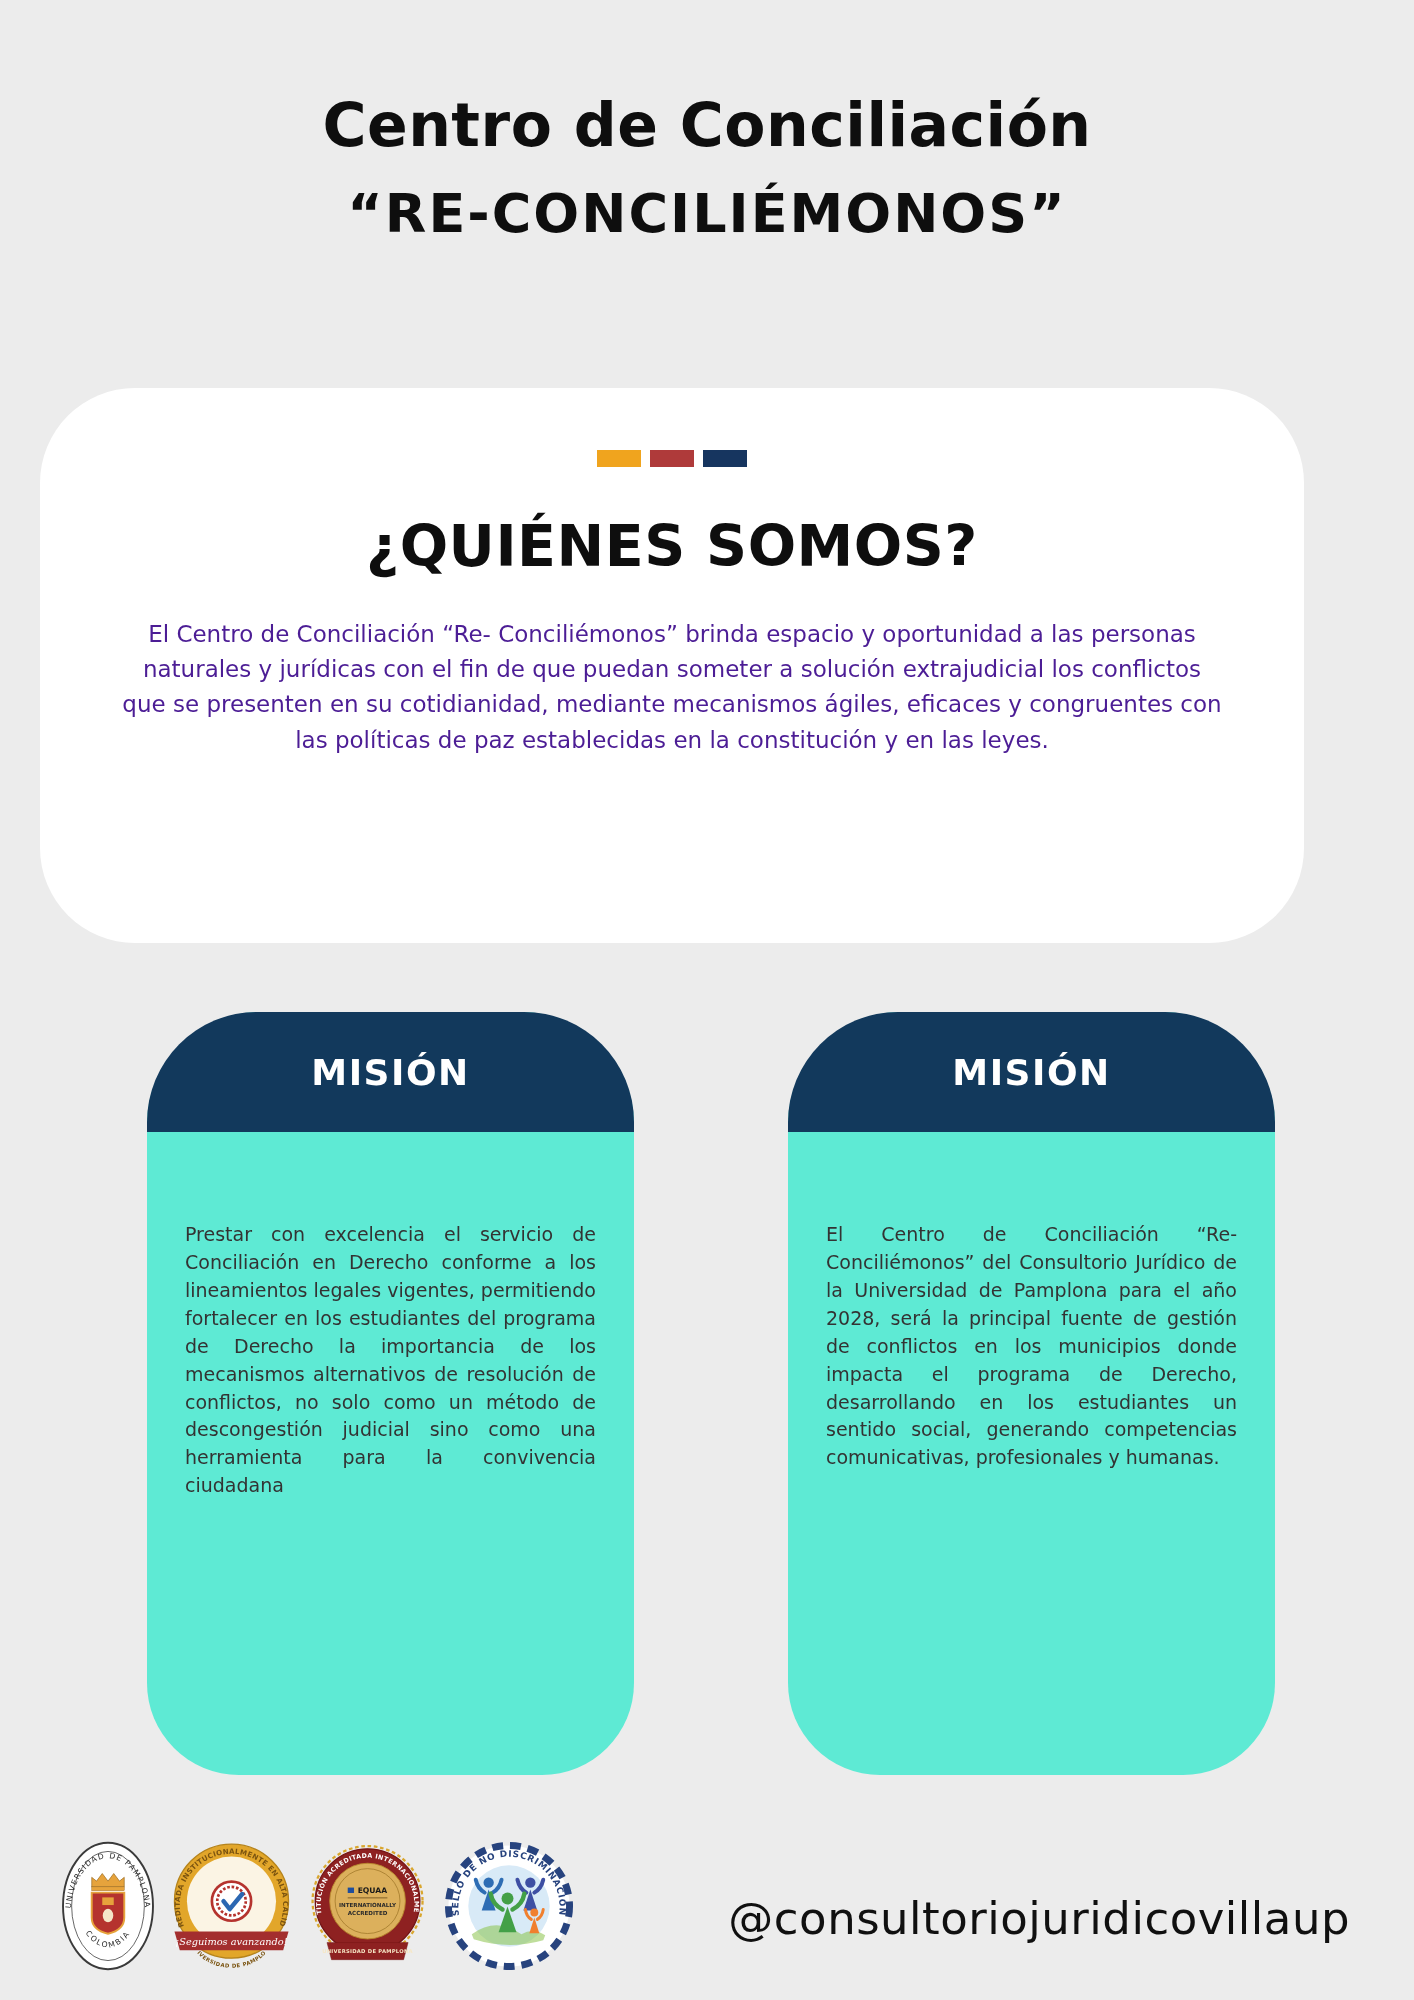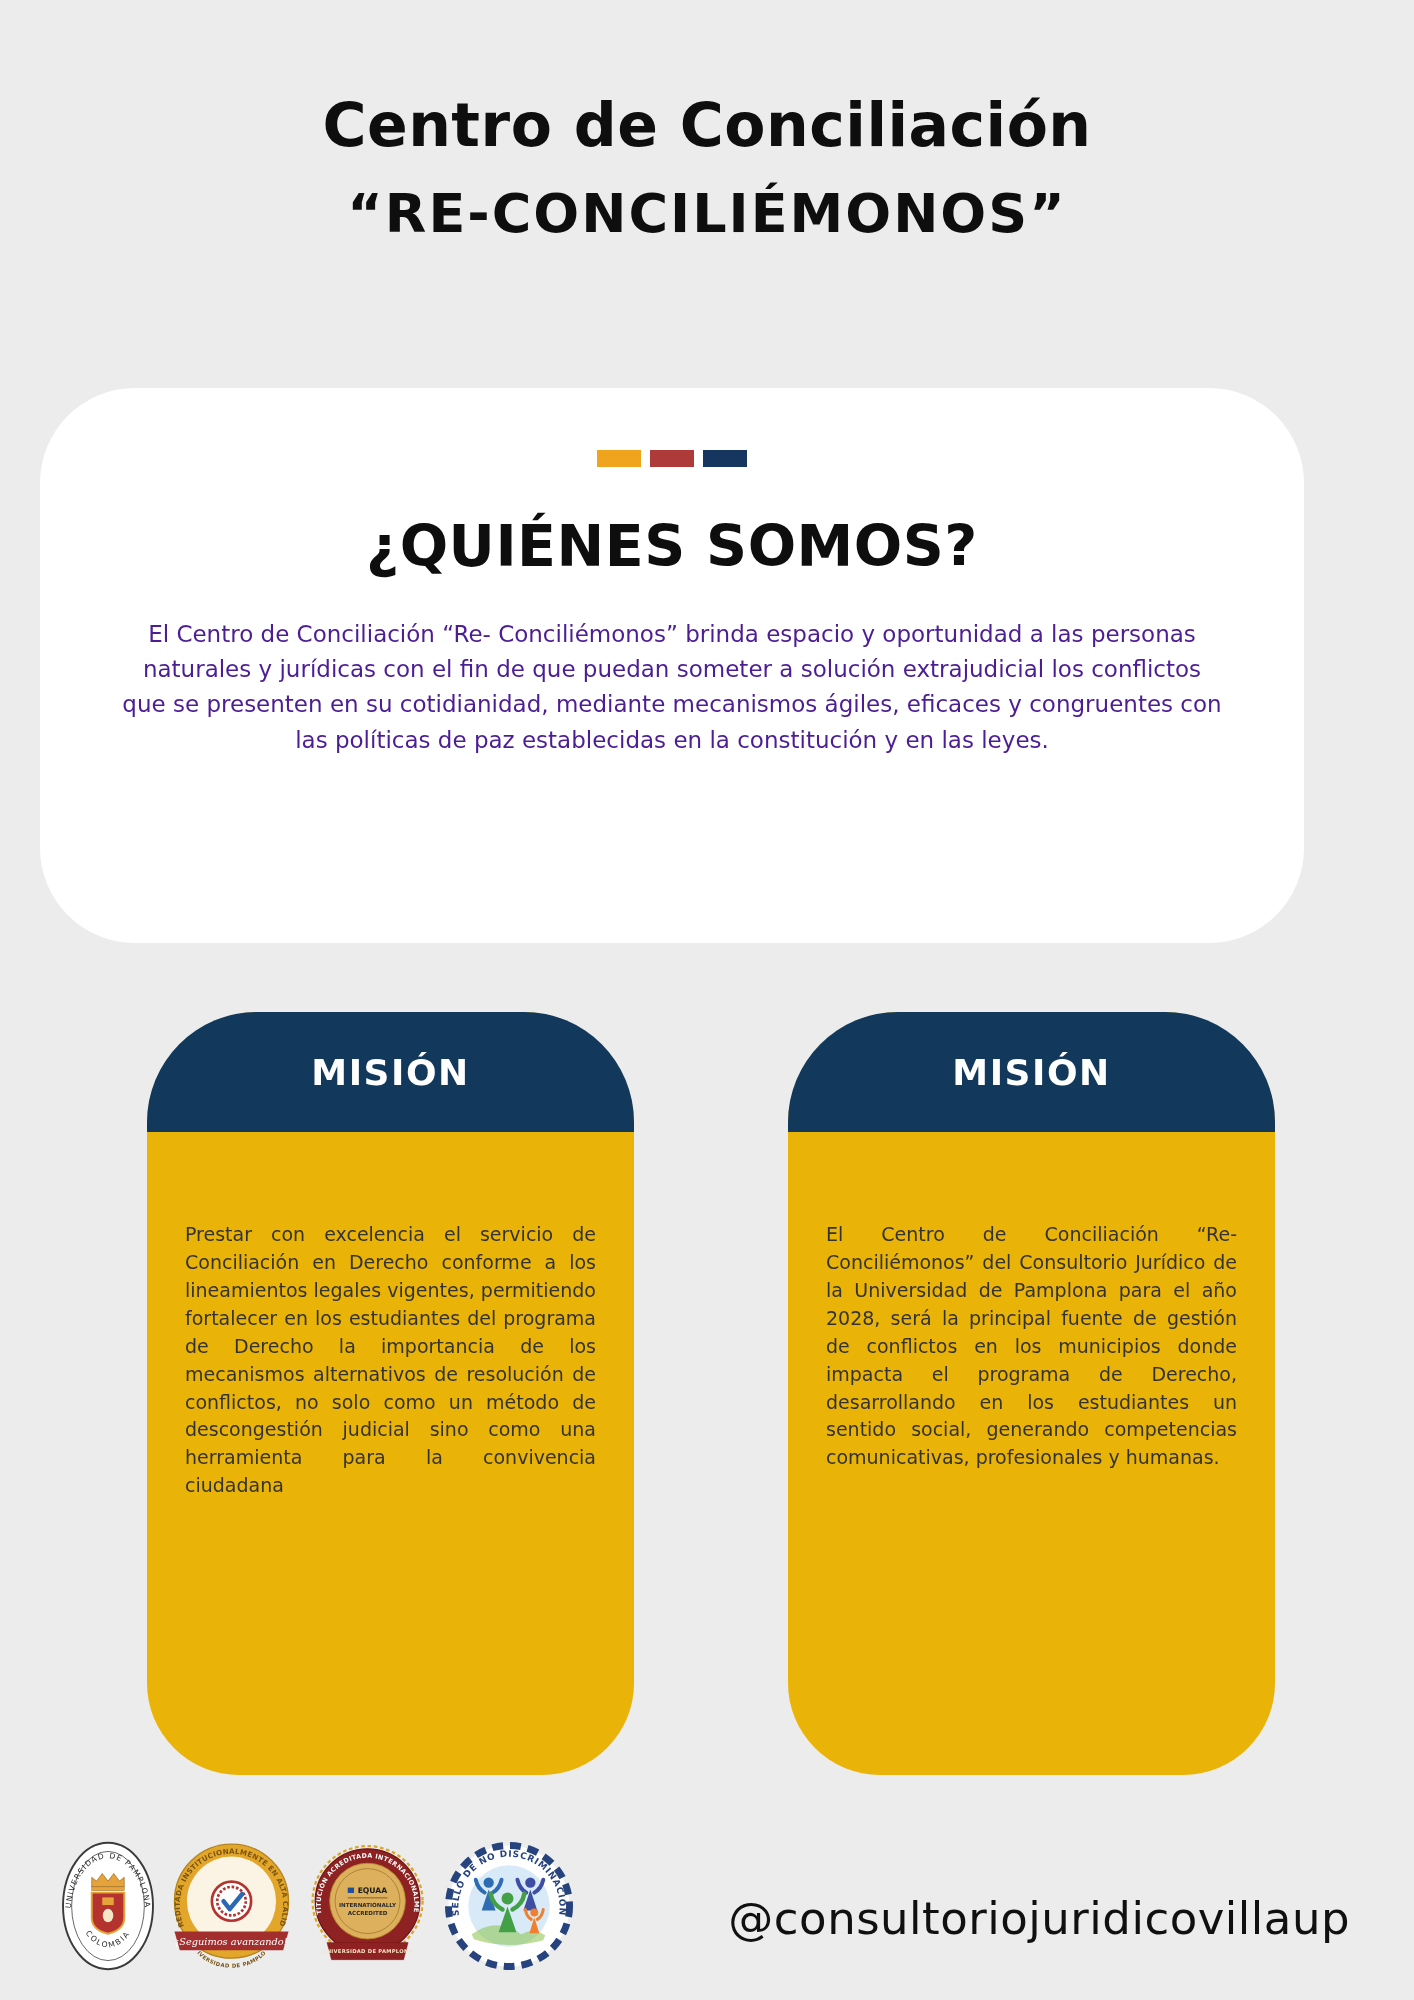--- a/index.html
+++ b/index.html
@@ -29,21 +29,21 @@
     margin:46px 0 0 0; text-align:center; font-size:57px; font-weight:bold;
     letter-spacing:0.5px; color:var(--title-text,#0E0E0E);
   }
   .about-body {
     margin:38px auto 8px; width:1100px; text-align:center;
     font-size:23px; line-height:1.53; color:#4c1d95;
   }
 
   .info-card {
     position:absolute; top:1012px; width:487px; height:763px;
-    background:#eab308; border-radius:112px 112px 92px 92px;
+    background:#5eead4; border-radius:112px 112px 92px 92px;
   }
   .info-card.mision { left:147px; }
   .info-card.vision { left:788px; }
   .info-header {
     height:120px; background:var(--navy,#12395C);
     border-radius:110px 110px 0 0;
     display:flex; align-items:center; justify-content:center;
   }
   .info-header span {
     color:#fff; font-size:36px; font-weight:bold; letter-spacing:1.5px;

